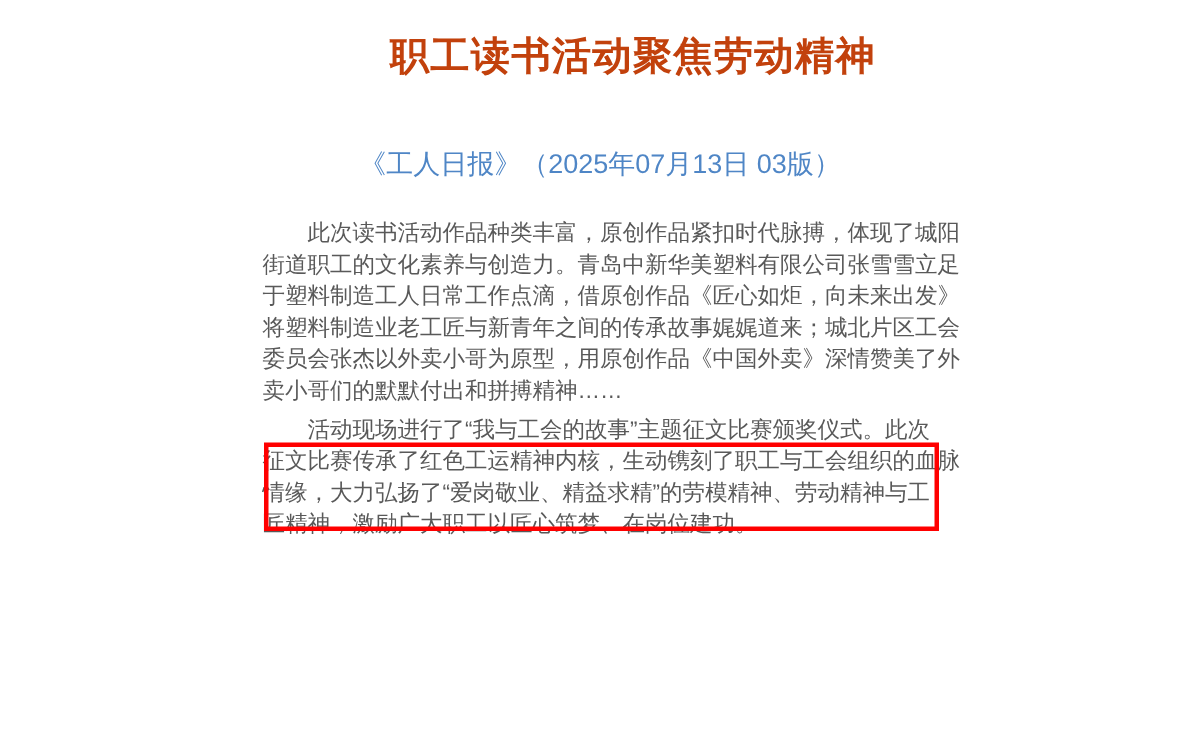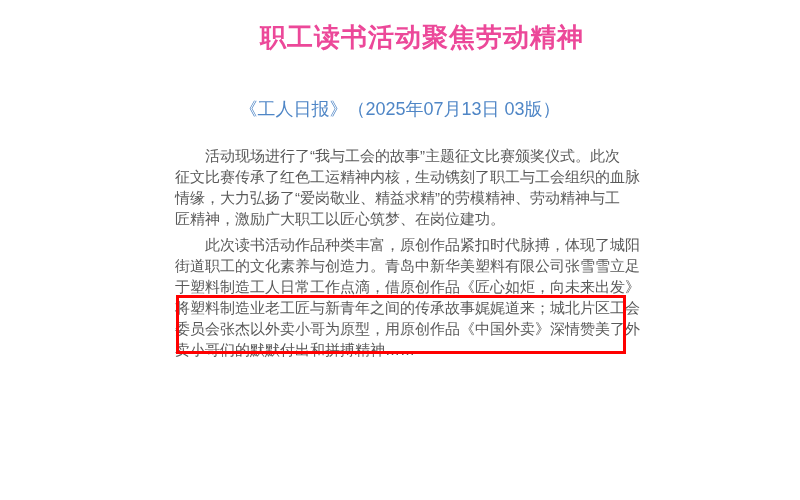--- a/index.html
+++ b/index.html
@@ -11,21 +11,21 @@
     background: #ffffff;
     overflow: hidden;
     font-family: "Liberation Sans", "DejaVu Sans", sans-serif;
   }
   .article-title {
     padding-top: 18px;
     text-align: center;
     font-size: 26px;
     line-height: 38px;
     font-weight: bold;
-    color: #ec4899;
+    color: #c2410c;
     letter-spacing: 1px;
     padding-left: 44px;
   }
   .source-line {
     margin-top: 41px;
     text-align: center;
     font-size: 18px;
     line-height: 24px;
     color: #4f86c6;
   }
@@ -56,27 +56,27 @@
 </head>
 <body>
 
 <div class="page">
 
   <h1 class="article-title">职工读书活动聚焦劳动精神</h1>
 
   <div class="source-line">《工人日报》（2025年07月13日 03版）</div>
 
   <div class="article-body">
-    <p>　　活动现场进行了“我与工会的故事”主题征文比赛颁奖仪式。此次
-征文比赛传承了红色工运精神内核，生动镌刻了职工与工会组织的血脉
-情缘，大力弘扬了“爱岗敬业、精益求精”的劳模精神、劳动精神与工
-匠精神，激励广大职工以匠心筑梦、在岗位建功。</p>
     <p>　　此次读书活动作品种类丰富，原创作品紧扣时代脉搏，体现了城阳
 街道职工的文化素养与创造力。青岛中新华美塑料有限公司张雪雪立足
 于塑料制造工人日常工作点滴，借原创作品《匠心如炬，向未来出发》
 将塑料制造业老工匠与新青年之间的传承故事娓娓道来；城北片区工会
 委员会张杰以外卖小哥为原型，用原创作品《中国外卖》深情赞美了外
 卖小哥们的默默付出和拼搏精神……</p>
+    <p>　　活动现场进行了“我与工会的故事”主题征文比赛颁奖仪式。此次
+征文比赛传承了红色工运精神内核，生动镌刻了职工与工会组织的血脉
+情缘，大力弘扬了“爱岗敬业、精益求精”的劳模精神、劳动精神与工
+匠精神，激励广大职工以匠心筑梦、在岗位建功。</p>
   </div>
 
   <div class="highlight-box"></div>
 
 </div>
 
 </body></html>

